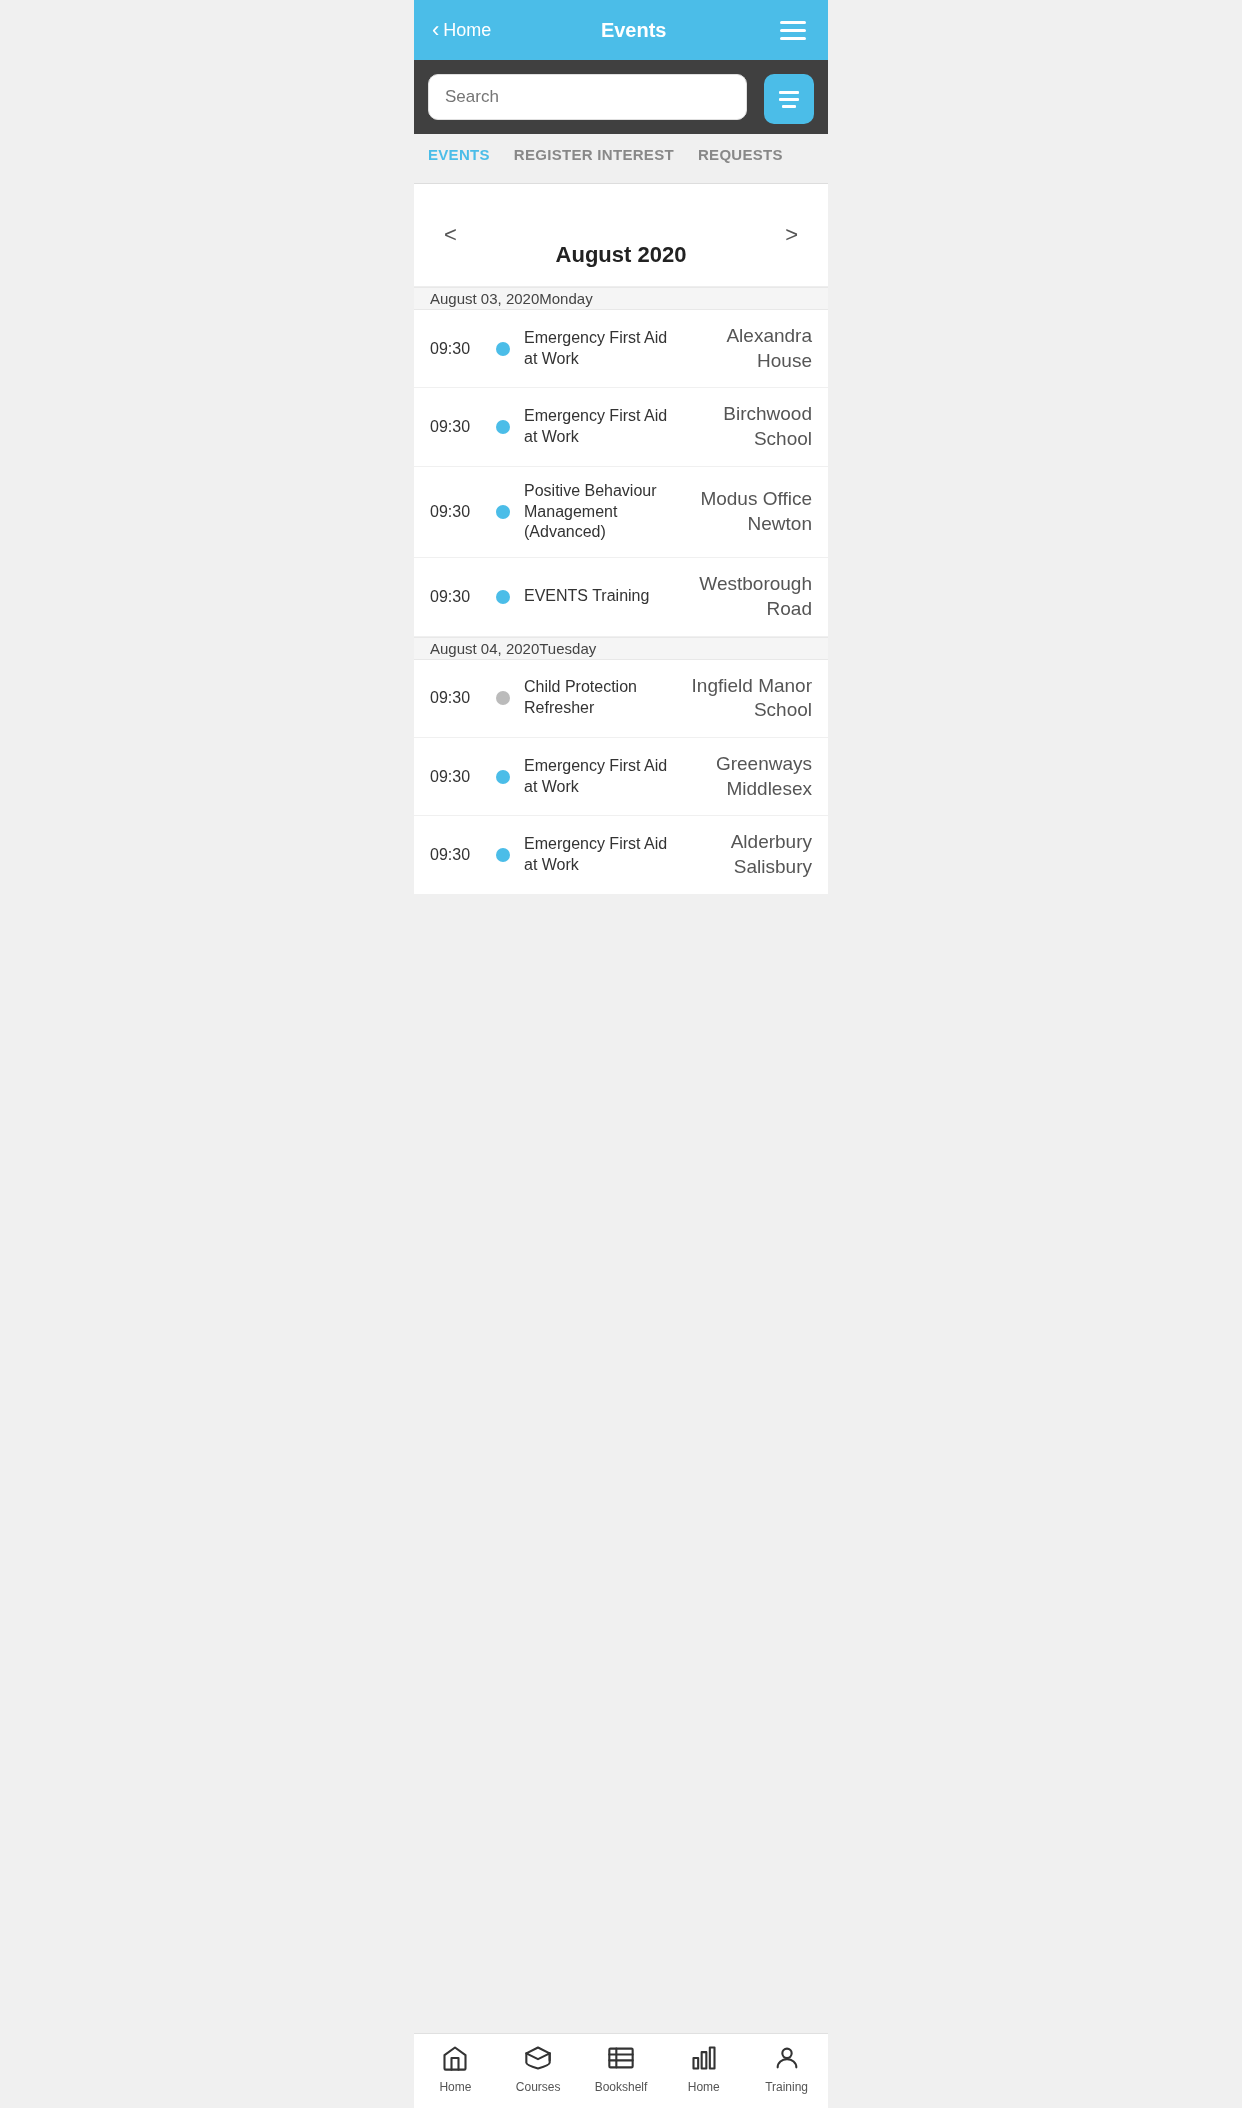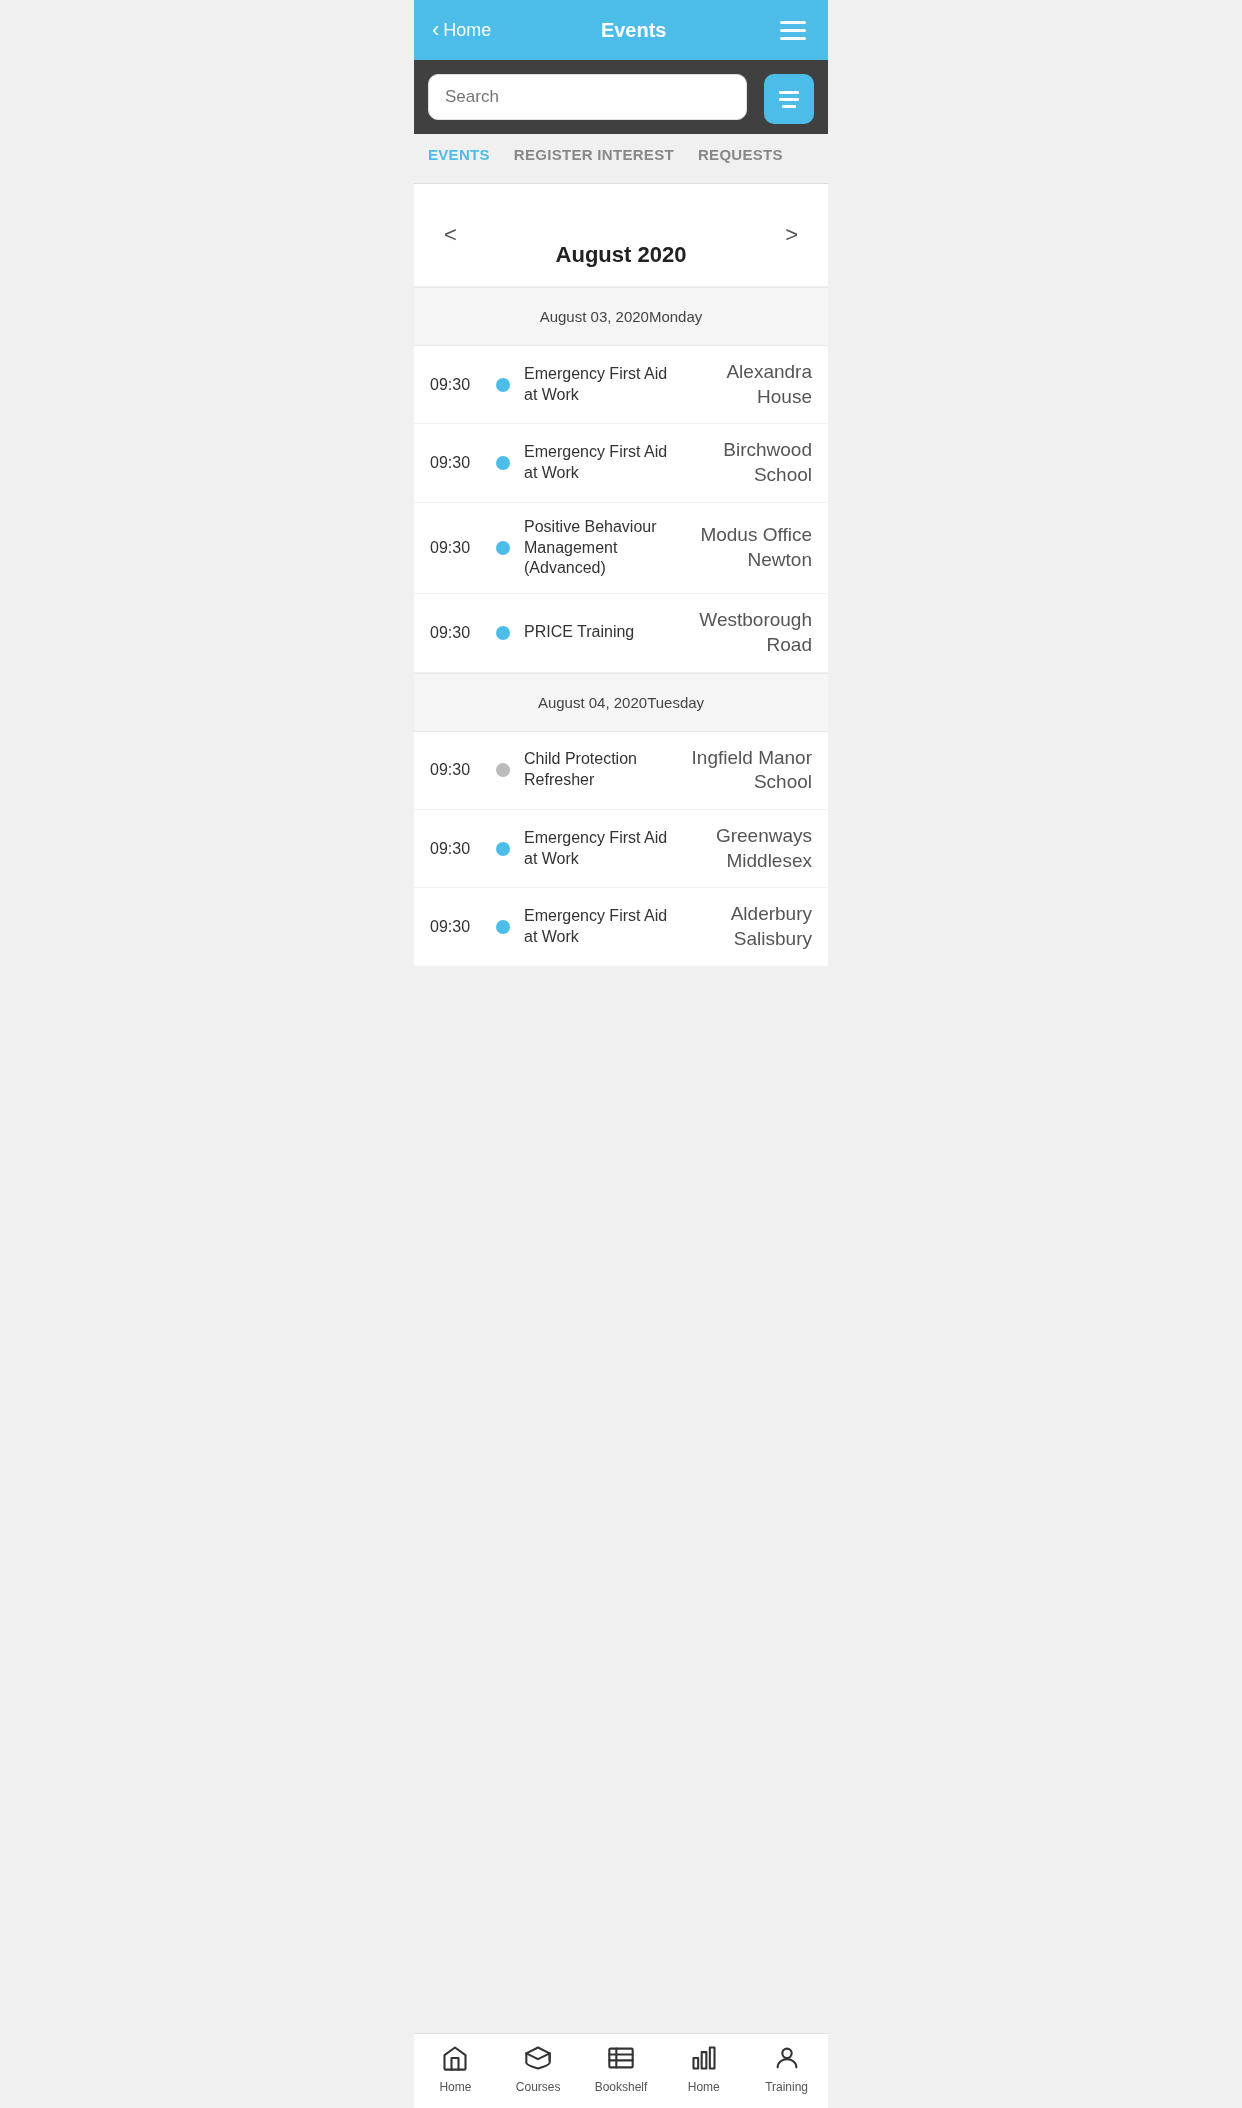--- a/index.html
+++ b/index.html
@@ -148,23 +148,23 @@
 
     
     .events-list {
       background: white;
     }
 
     
     .date-header {
       background: #f5f5f5;
       display: flex;
-      justify-content: center;
-      align-items: center;
-      padding: 20px 16px;
+      justify-content: flex-start;
+      align-items: center;
+      padding: 2px 16px;
       border-top: 1px solid #e8e8e8;
       border-bottom: 1px solid #e8e8e8;
     }
     .date-header-date {
       font-size: 15px;
       color: #444;
       font-weight: 400;
     }
     .date-header-day {
       font-size: 15px;
@@ -318,21 +318,21 @@
       </div>
       <div class="event-row">
         <span class="event-time">09:30</span>
         <span class="event-dot teal"></span>
         <span class="event-name">Positive Behaviour Management (Advanced)</span>
         <span class="event-location">Modus Office Newton</span>
       </div>
       <div class="event-row">
         <span class="event-time">09:30</span>
         <span class="event-dot teal"></span>
-        <span class="event-name">PRICE Training</span>
+        <span class="event-name">EVENTS Training</span>
         <span class="event-location">Westborough Road</span>
       </div>
       <div class="date-header">
       <span class="date-header-date">August 04, 2020</span>
       <span class="date-header-day">Tuesday</span>
     </div>
       <div class="event-row">
         <span class="event-time">09:30</span>
         <span class="event-dot gray"></span>
         <span class="event-name">Child Protection Refresher</span>

